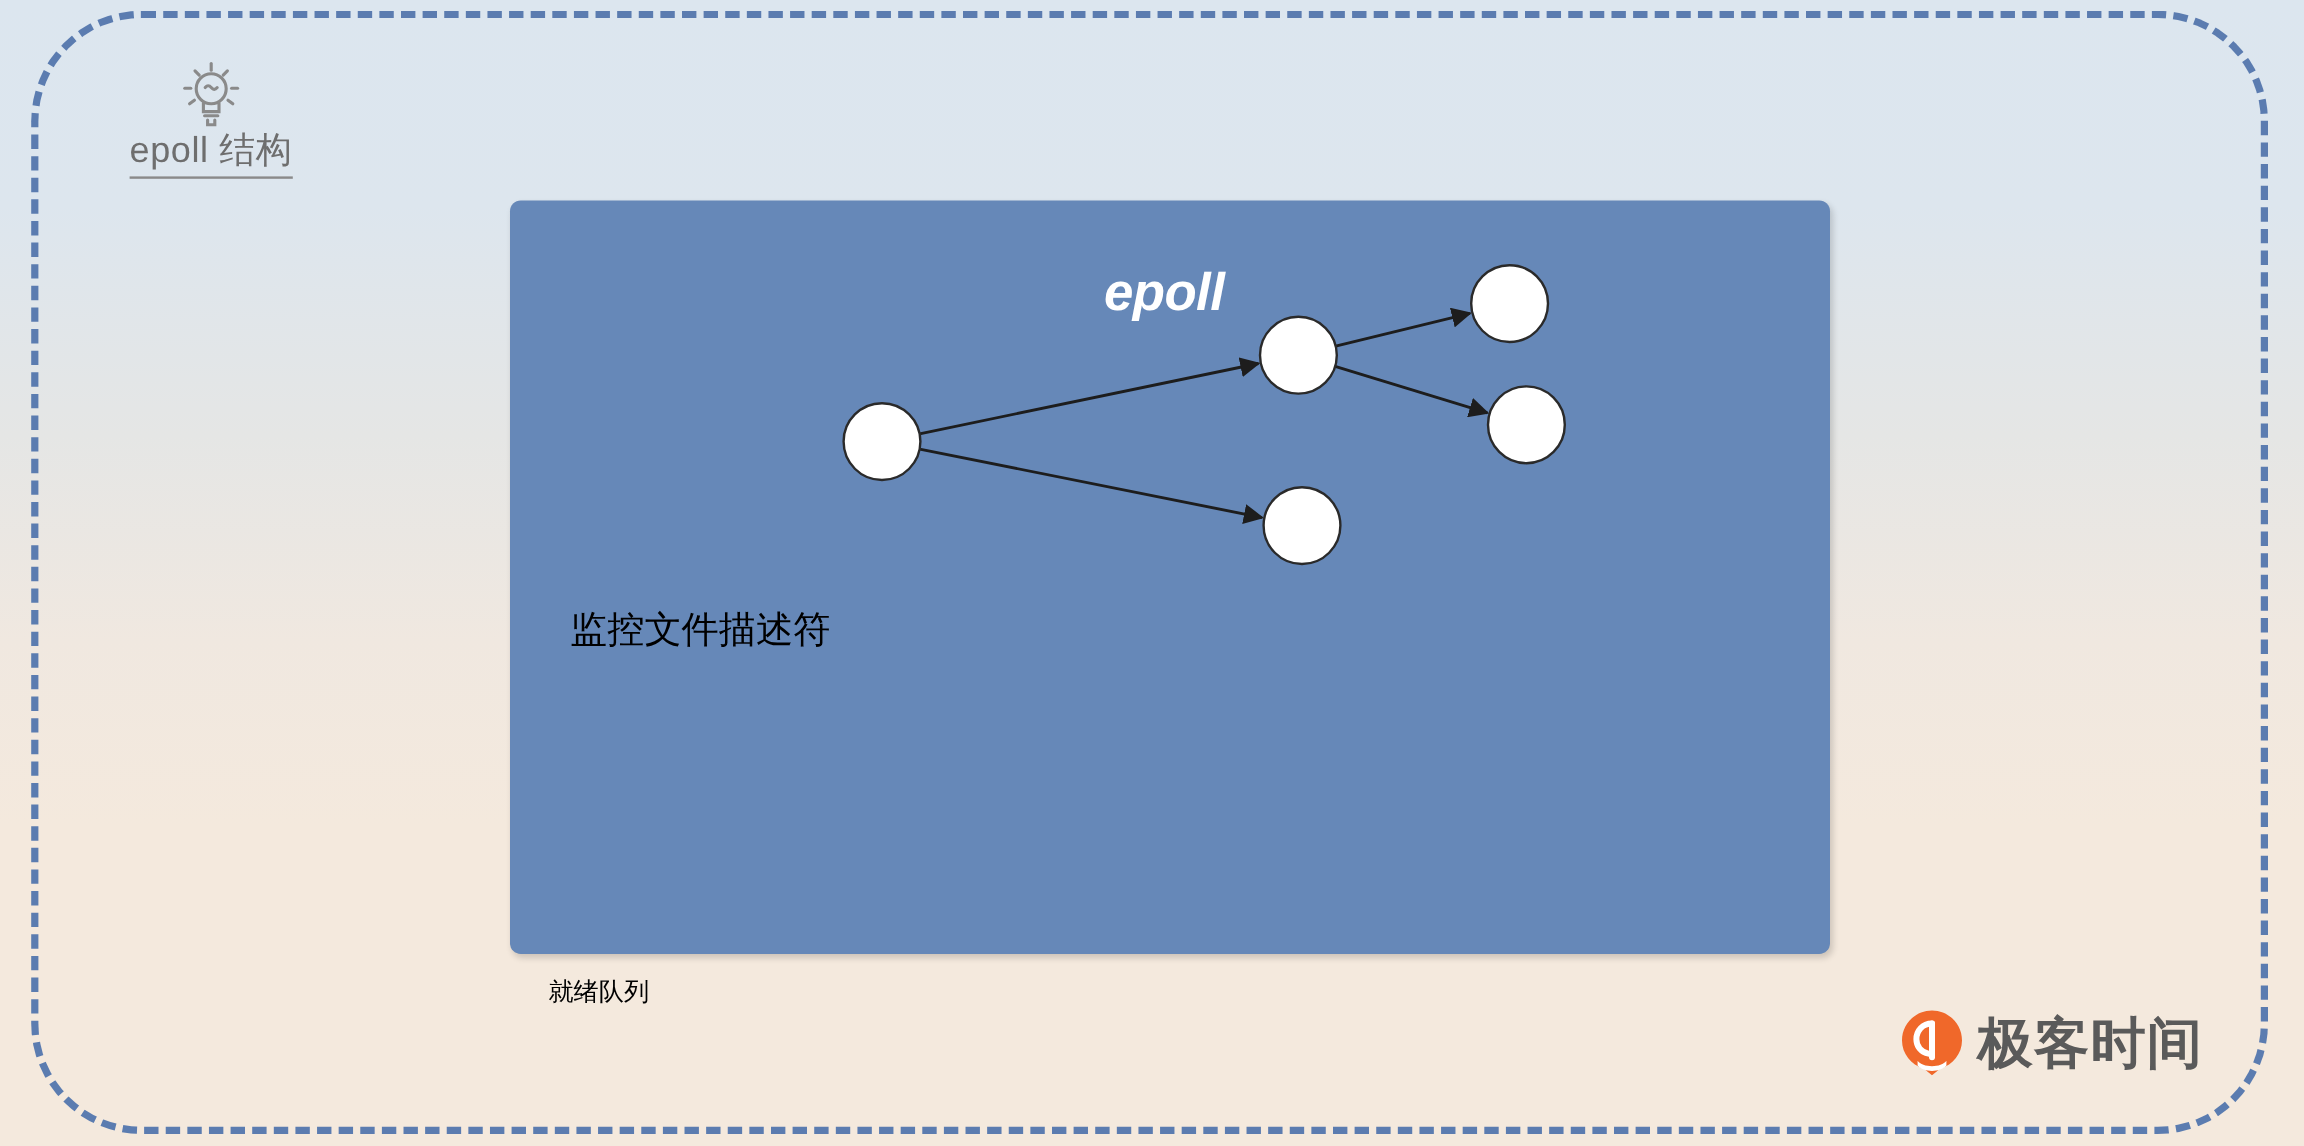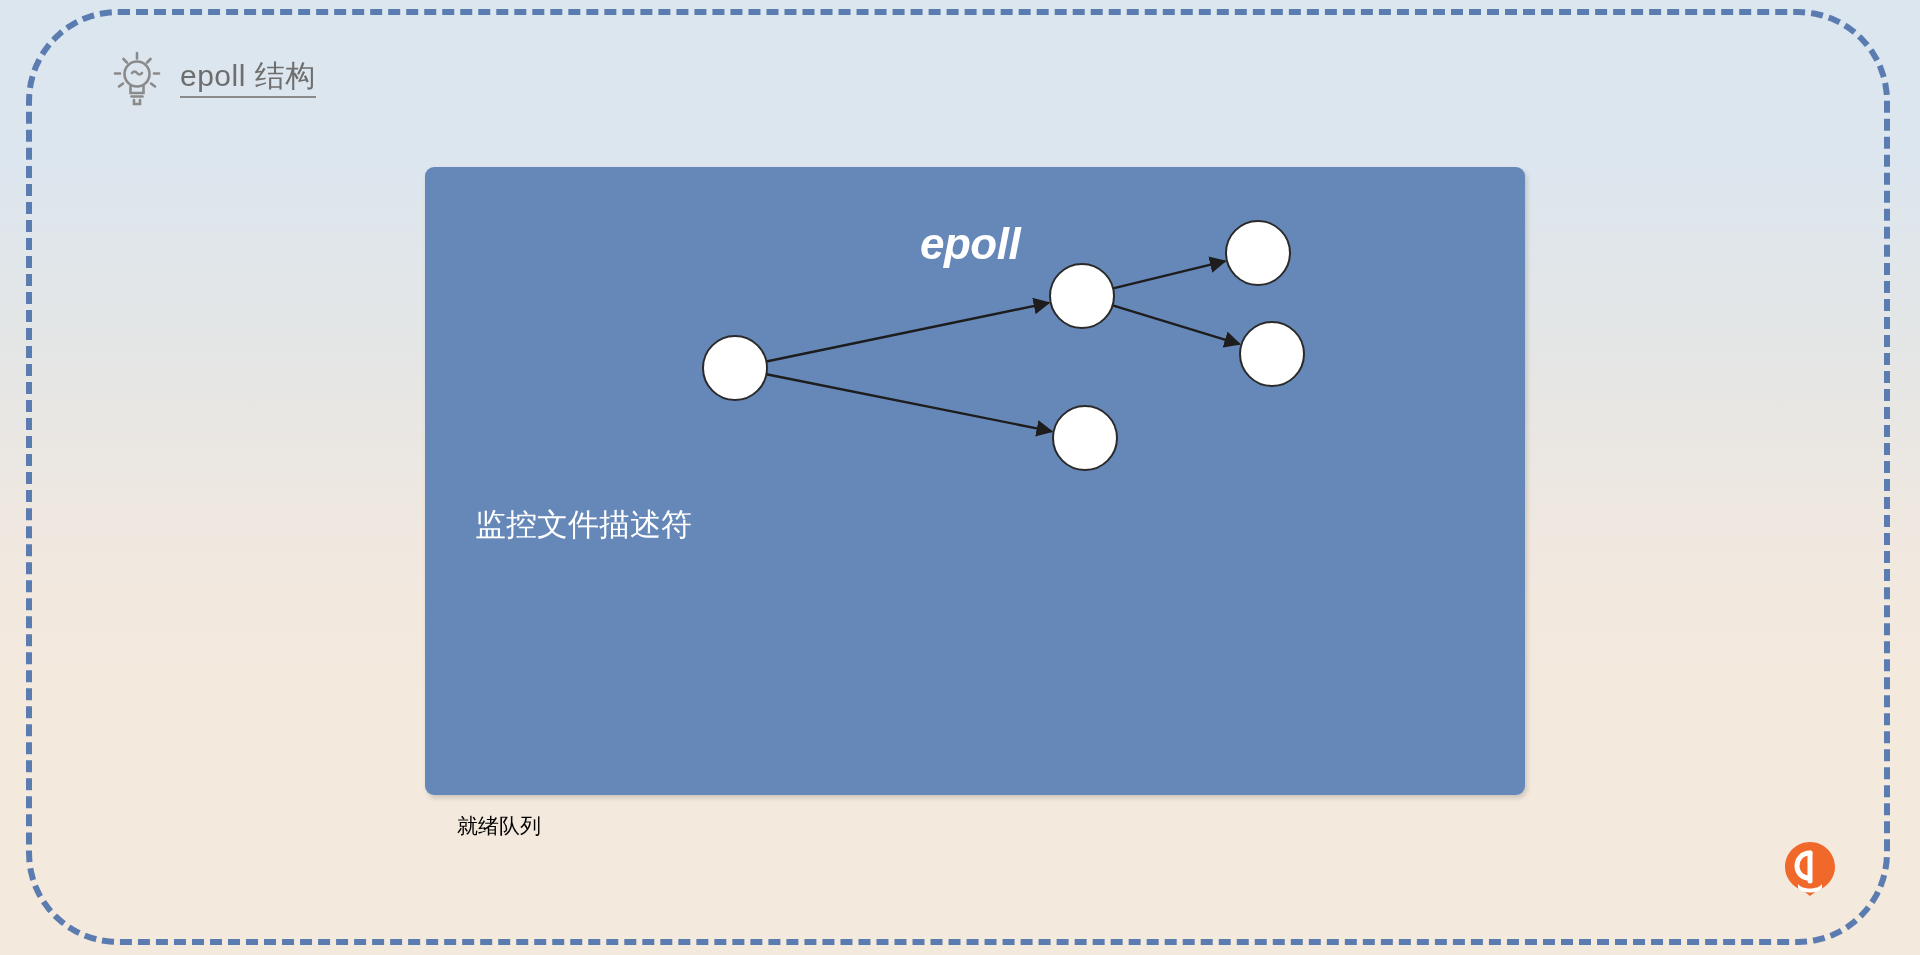--- a/index.html
+++ b/index.html
@@ -35,21 +35,21 @@
     pointer-events: none;
   }
 
   
   #header {
     position: absolute;
     left: 108px;
     top: 48px;
     display: flex;
     align-items: center;
-    gap: 14px;
+    flex-direction: column;
   }
 
   #bulb-icon {
     width: 58px;
     height: 62px;
     display: block;
   }
 
   #header-title {
     font-size: 30px;
@@ -82,21 +82,21 @@
     color: #ffffff;
     letter-spacing: -0.5px;
     font-style: italic;
   }
 
   #tree-label {
     position: absolute;
     left: 50px;
     top: 337px;
     font-size: 31px;
-    color: #ffffff;
+    color: #000000;
     white-space: nowrap;
   }
 
   #tree-svg {
     position: absolute;
     left: 0;
     top: 0;
     width: 1100px;
     height: 628px;
     overflow: visible;
@@ -218,13 +218,14 @@
 <div id="brand-logo">
   <span>
     <svg id="brand-mark" viewBox="0 0 52 56">
       <path d="M26 1 C12.2 1 1 12.2 1 26 C1 37 8.5 46 19 49.5
                L26 55 L33 49.5 C43.5 46 51 37 51 26 C51 12.2 39.8 1 26 1 Z" fill="#f0682a"></path>
       <path d="M26 12 L26 40" stroke="#ffffff" stroke-width="5" stroke-linecap="round"></path>
       <path d="M26 12 C18 12 13 18 13 25 C13 31 17 36 23 37" stroke="#ffffff" stroke-width="5" fill="none" stroke-linecap="round"></path>
       <path d="M14 43 C18 49 34 49 38 43 L38 47 C33 53 19 53 14 47 Z" fill="#ffffff"></path>
     </svg>
   </span>
+  <span id="brand-text">极客时间</span>
 </div>
 
 </body></html>

